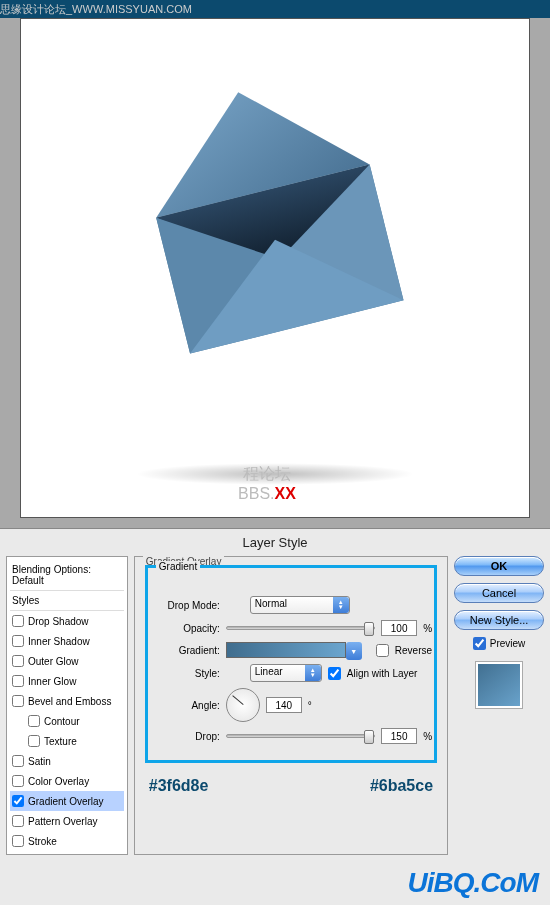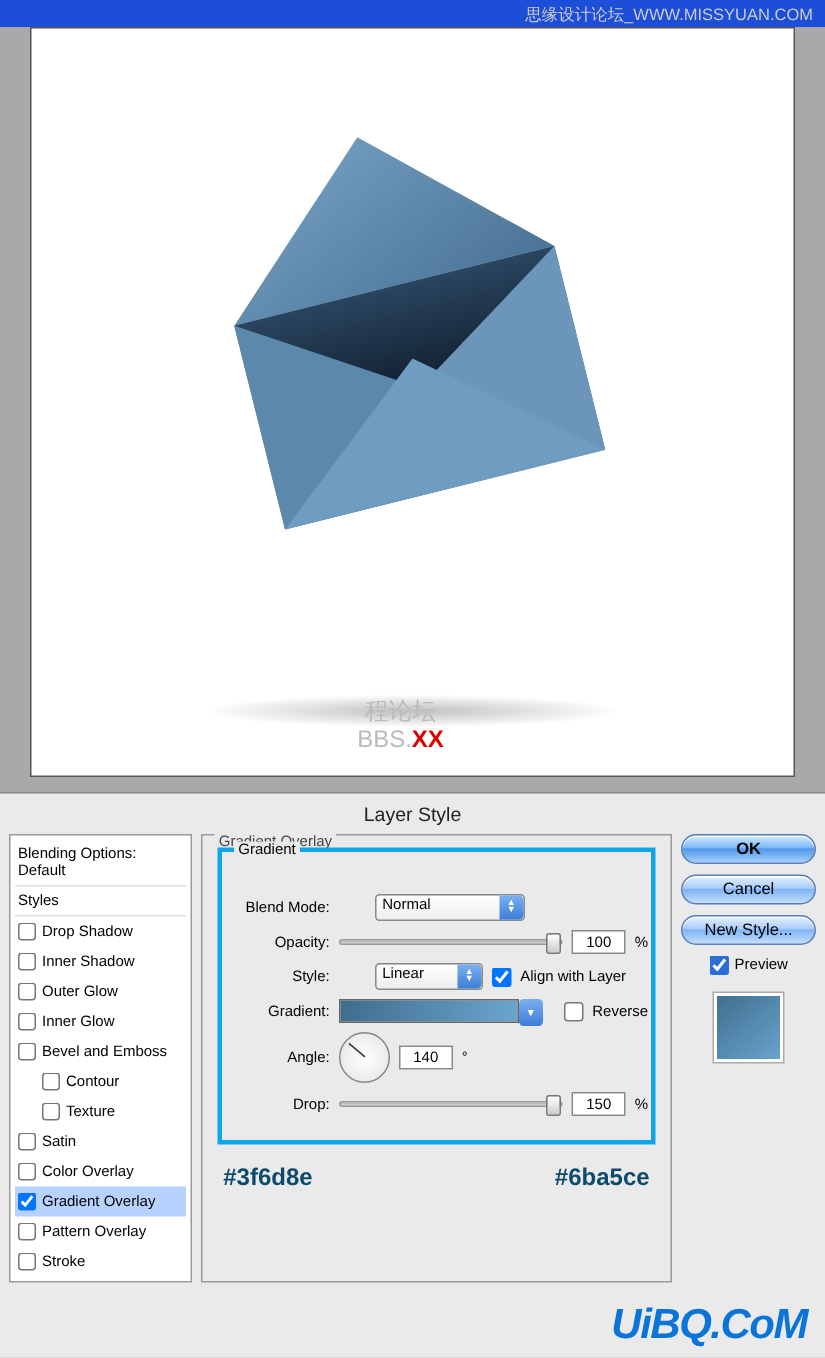--- a/index.html
+++ b/index.html
@@ -1,17 +1,17 @@
 <!DOCTYPE html>
 <html><head>
 <meta charset="utf-8">
 <style>
 * { box-sizing: border-box; margin: 0; padding: 0; }
 body { font-family: "Lucida Grande", Arial, sans-serif; font-size: 11px; background: #a9a9a9; width: 550px; height: 905px; position: relative; overflow: hidden; }
-.topbar { position: absolute; top: 0; left: 0; right: 0; height: 18px; background: #1d4ed8; color: #ccc; font-size: 11px; text-align: right; padding: 2px 8px 0 0; font-family: sans-serif; }
+.topbar { position: absolute; top: 0; left: 0; right: 0; height: 18px; background: #0c4a6e; color: #ccc; font-size: 11px; padding: 2px 8px 0 0; font-family: sans-serif; }
 .canvas-wrap { position: absolute; top: 18px; left: 0; right: 0; height: 510px; background: #a9a9a9; padding: 0; }
 .canvas { background: #fff; border: 1px solid #555; margin: 0 20px; height: 500px; position: relative; overflow: hidden; }
 .envelope { position: absolute; left: 50%; top: 50%; transform: translate(-50%, -58%); }
 .shadow-ellipse { position: absolute; left: 50%; bottom: 32px; transform: translateX(-50%); width: 280px; height: 22px; background: radial-gradient(ellipse at center, rgba(0,0,0,0.25) 0%, rgba(0,0,0,0) 70%); }
 .wm { position: absolute; left: 0; right: 16px; bottom: 14px; text-align: center; font-size: 16px; color: #bbb; }
 .wm .xx { color: #d00; font-weight: bold; }
 .dialog { position: absolute; top: 528px; left: 0; right: 0; bottom: 0; background: #eaeaea; border-top: 1px solid #888; }
 .dialog-title { text-align: center; font-size: 13px; padding: 6px 0 4px; color: #222; }
 .dialog-body { display: flex; gap: 6px; padding: 2px 6px 6px; }
 .styles-col { width: 132px; background: #fff; border: 1px solid #9a9a9a; padding: 3px; max-height: 310px; overflow: hidden; }
@@ -140,54 +140,54 @@
           </div>
         </div>
     </div>
 
     <div class="center-col">
       <div class="group-label">Gradient Overlay</div>
       <div class="subgroup">
         <div class="sublabel">Gradient</div>
 
         <div class="row">
-          <label>Blend Mode:</label>
+          <label>Drop Mode:</label>
           <div class="select" style="width:100px">
             <span>Normal</span>
             <span class="arrs">▲<br>▼</span>
           </div>
         </div>
 
         <div class="row">
           <label>Opacity:</label>
           <div class="slider-track">
               <div class="slider-thumb" style="left:calc(100% - 10px)"></div>
             </div>
           <input class="numbox" value="100" style="">
           <span>%</span>
-        </div>
-
-        <div class="row">
-          <label>Style:</label>
-          <div class="select" style="width:72px">
-            <span>Linear</span>
-            <span class="arrs">▲<br>▼</span>
-          </div>
-          <input type="checkbox" checked="" style="">
-          <span>Align with Layer</span>
         </div>
 
         <div class="row">
           <label>Gradient:</label>
           <div class="grad-swatch">
               <span class="arrs">▼</span>
             </div>
           <span style="width:18px"></span>
           <input type="checkbox" style="">
           <span>Reverse</span>
+        </div>
+
+        <div class="row">
+          <label>Style:</label>
+          <div class="select" style="width:72px">
+            <span>Linear</span>
+            <span class="arrs">▲<br>▼</span>
+          </div>
+          <input type="checkbox" checked="" style="">
+          <span>Align with Layer</span>
         </div>
 
         <div class="row">
           <label>Angle:</label>
           <div class="angle-dial"></div>
           <input class="numbox" value="140" style="">
           <span>°</span>
         </div>
 
         <div class="row">

